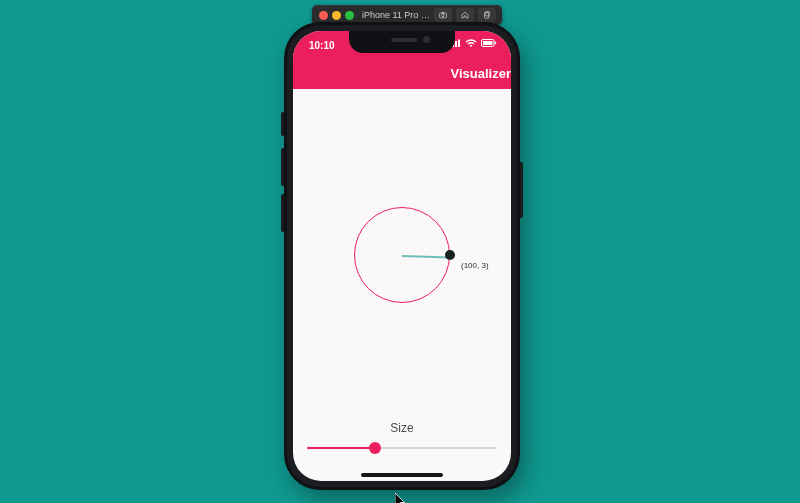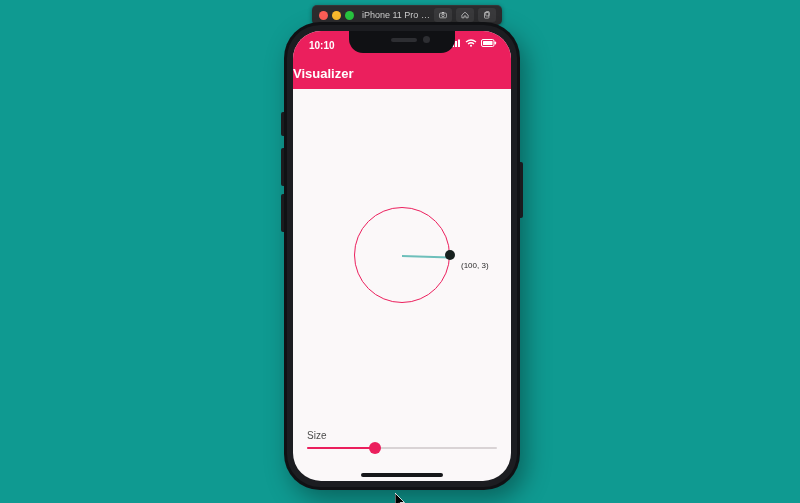--- a/index.html
+++ b/index.html
@@ -94,32 +94,32 @@
   }
   .status-time{
     position:absolute; top:9px; left:16px; font-size:10px; font-weight:600;
   }
   .status-icons{
     position:absolute; top:8px; right:14px; display:flex; gap:4px; align-items:center;
   }
   .status-icons svg{ display:block; }
   .nav-title{
     position:absolute; left:0; right:0; bottom:8px;
-    text-align:left; font-size:13px; font-weight:600;
+    text-align:right; font-size:13px; font-weight:600;
   }
   .debug-tag{
     position:absolute; top:-2px; right:-2px;
     transform: rotate(45deg);
     font-size:7px; color:#fff; letter-spacing:0.5px;
     text-shadow:0 0 2px rgba(0,0,0,.3);
   }
 
   
   .content{
-    position:absolute; top:58px; bottom:0; left:0; right:0;
+    position:absolute; top:58px; bottom:0; left:0; right:0;text-align:center;
   }
 
   
   .viz {
     position:absolute; left:50%; top:118px;
     transform:translateX(-50%);
     width:96px; height:96px;
   }
   .viz-circle{
     position:absolute; inset:0;
@@ -143,21 +143,21 @@
   .viz-label{
     position:absolute; left:calc(50% + 59px); top:calc(50% + 6px);
     font-size:8px; color:#2a2a2a; white-space:nowrap;
   }
 
   
   .control{
     position:absolute; left:14px; right:14px; bottom:26px;
   }
   .control-label{
-    font-size:10px; color:#4c4c4c; display:block;
+    font-size:12px; color:#4c4c4c; margin-bottom:6px; display:block;
   }
   .slider{
     position:relative; height:14px;
   }
   .track{
     position:absolute; left:0; right:0; top:50%; height:2px;
     background:#d9d3d5; border-radius:2px;
     transform:translateY(-50%);
   }
   .fill{

